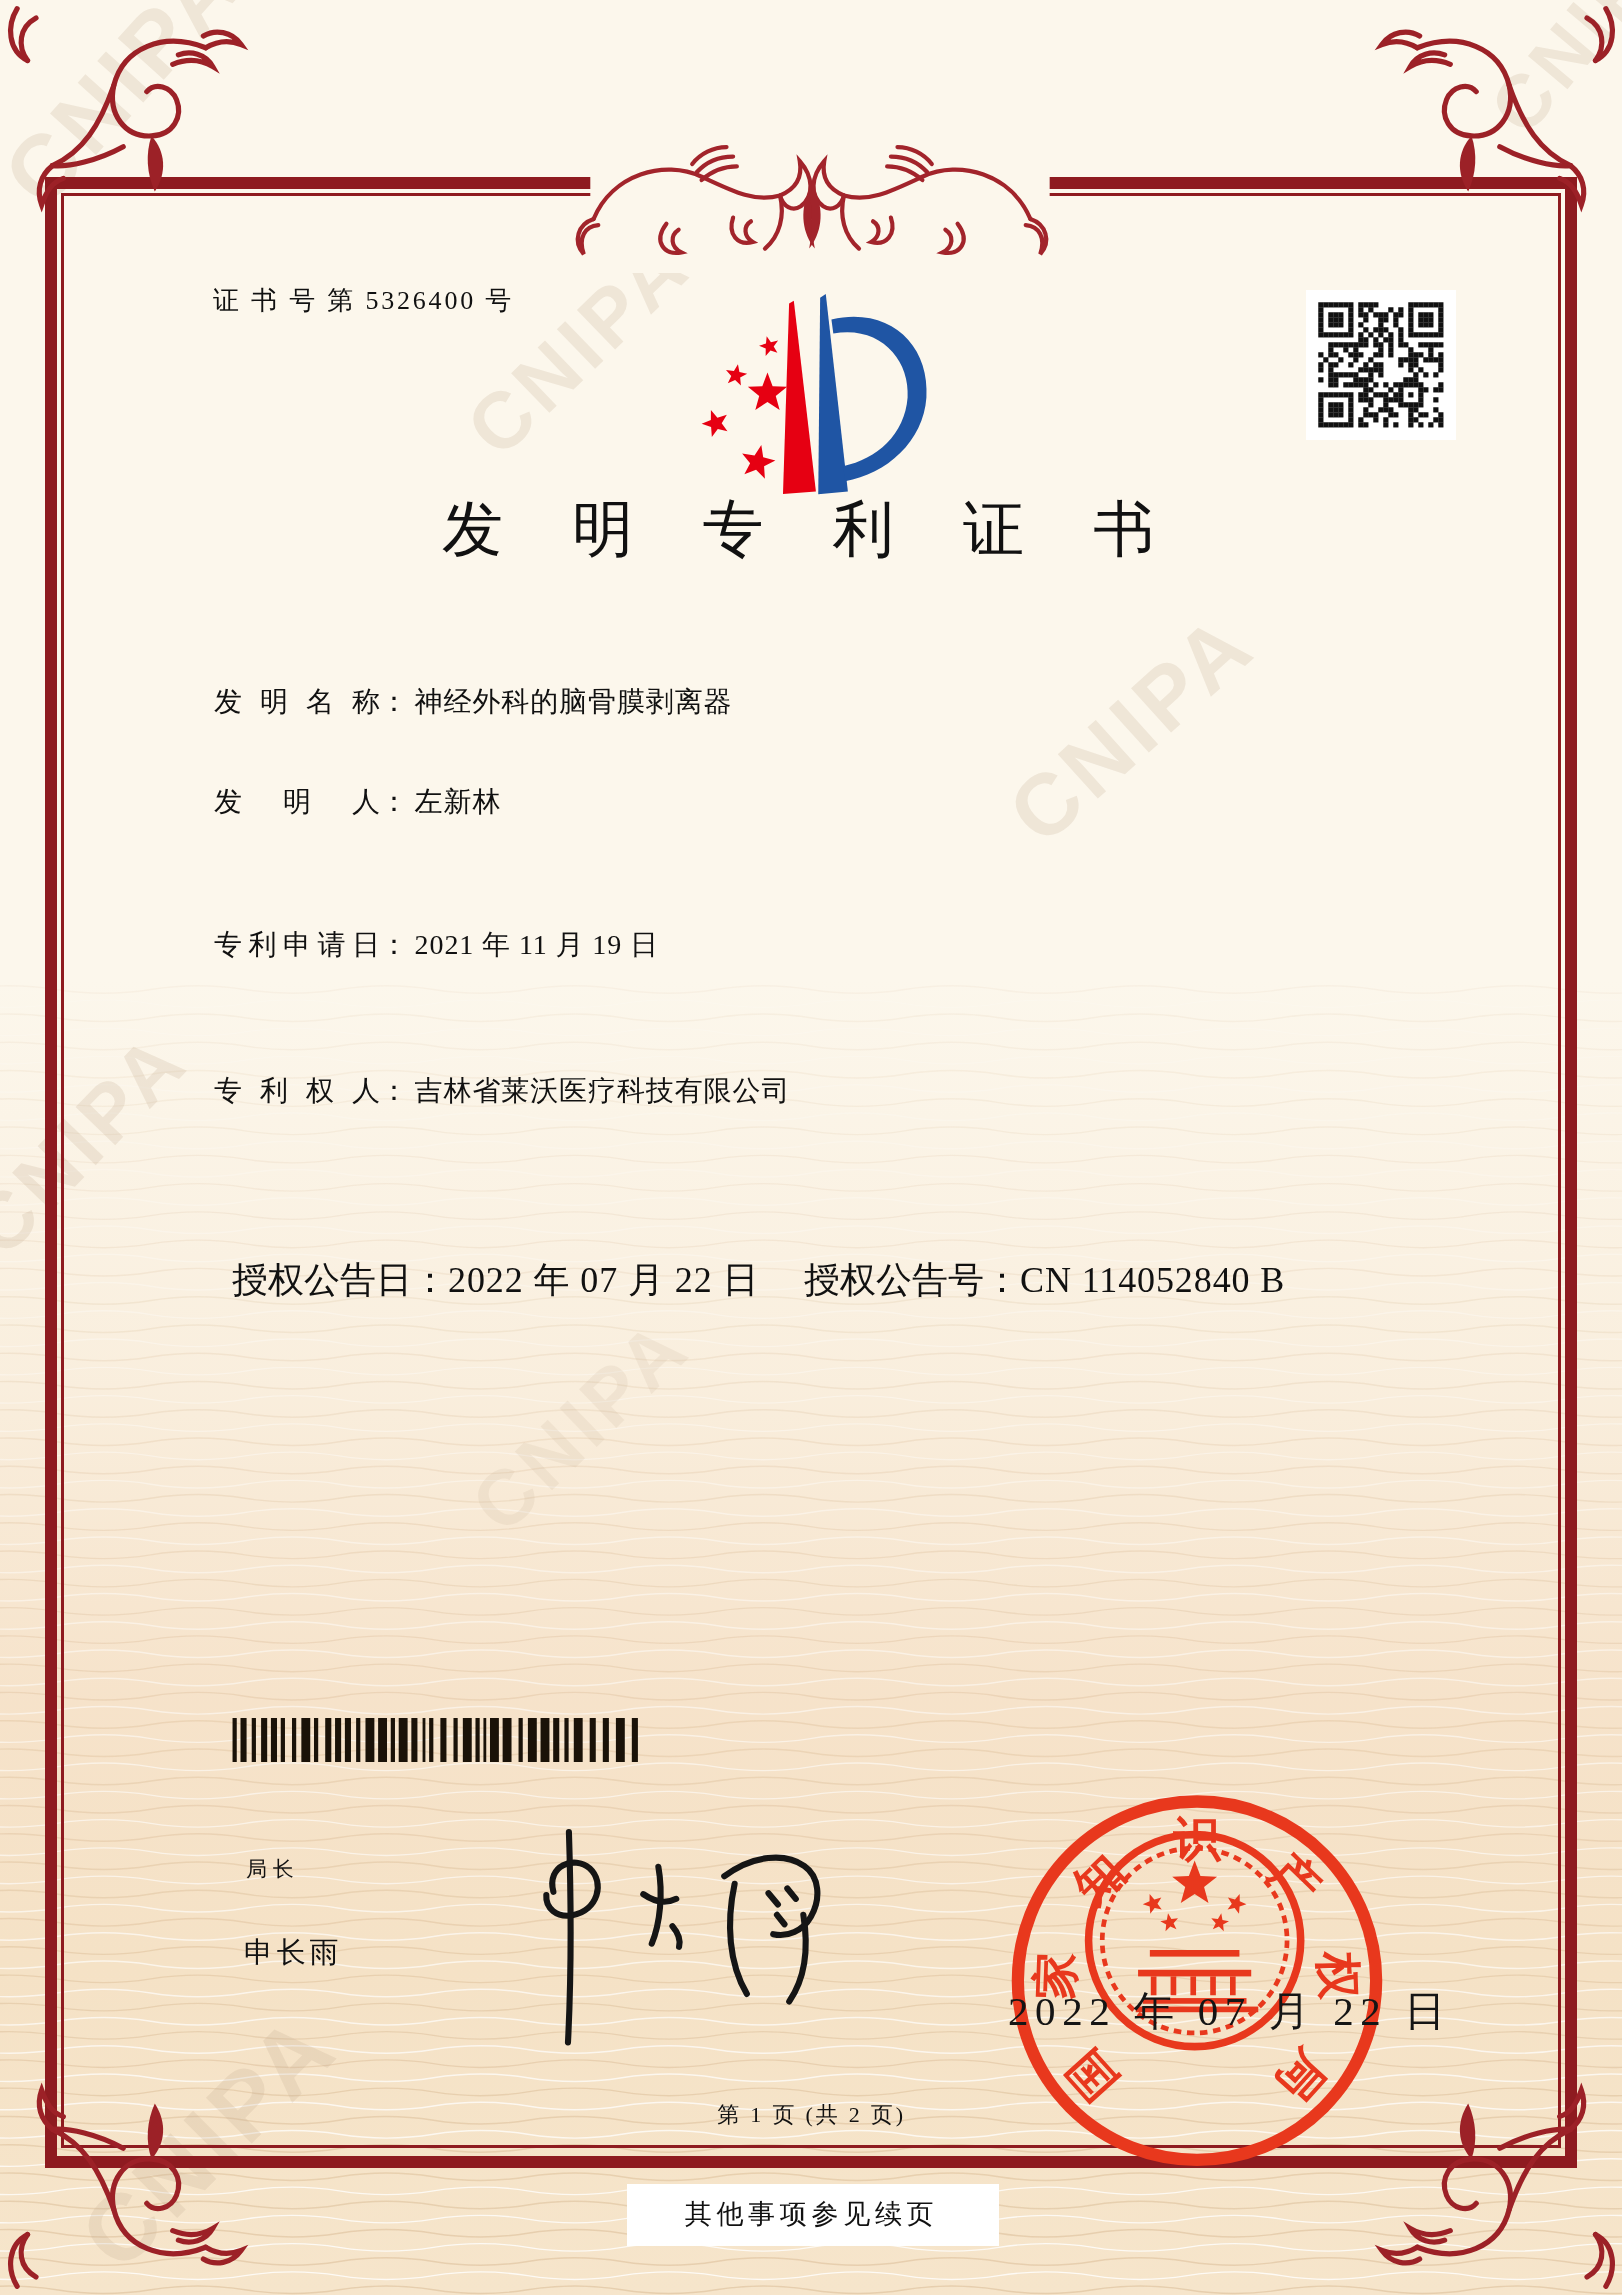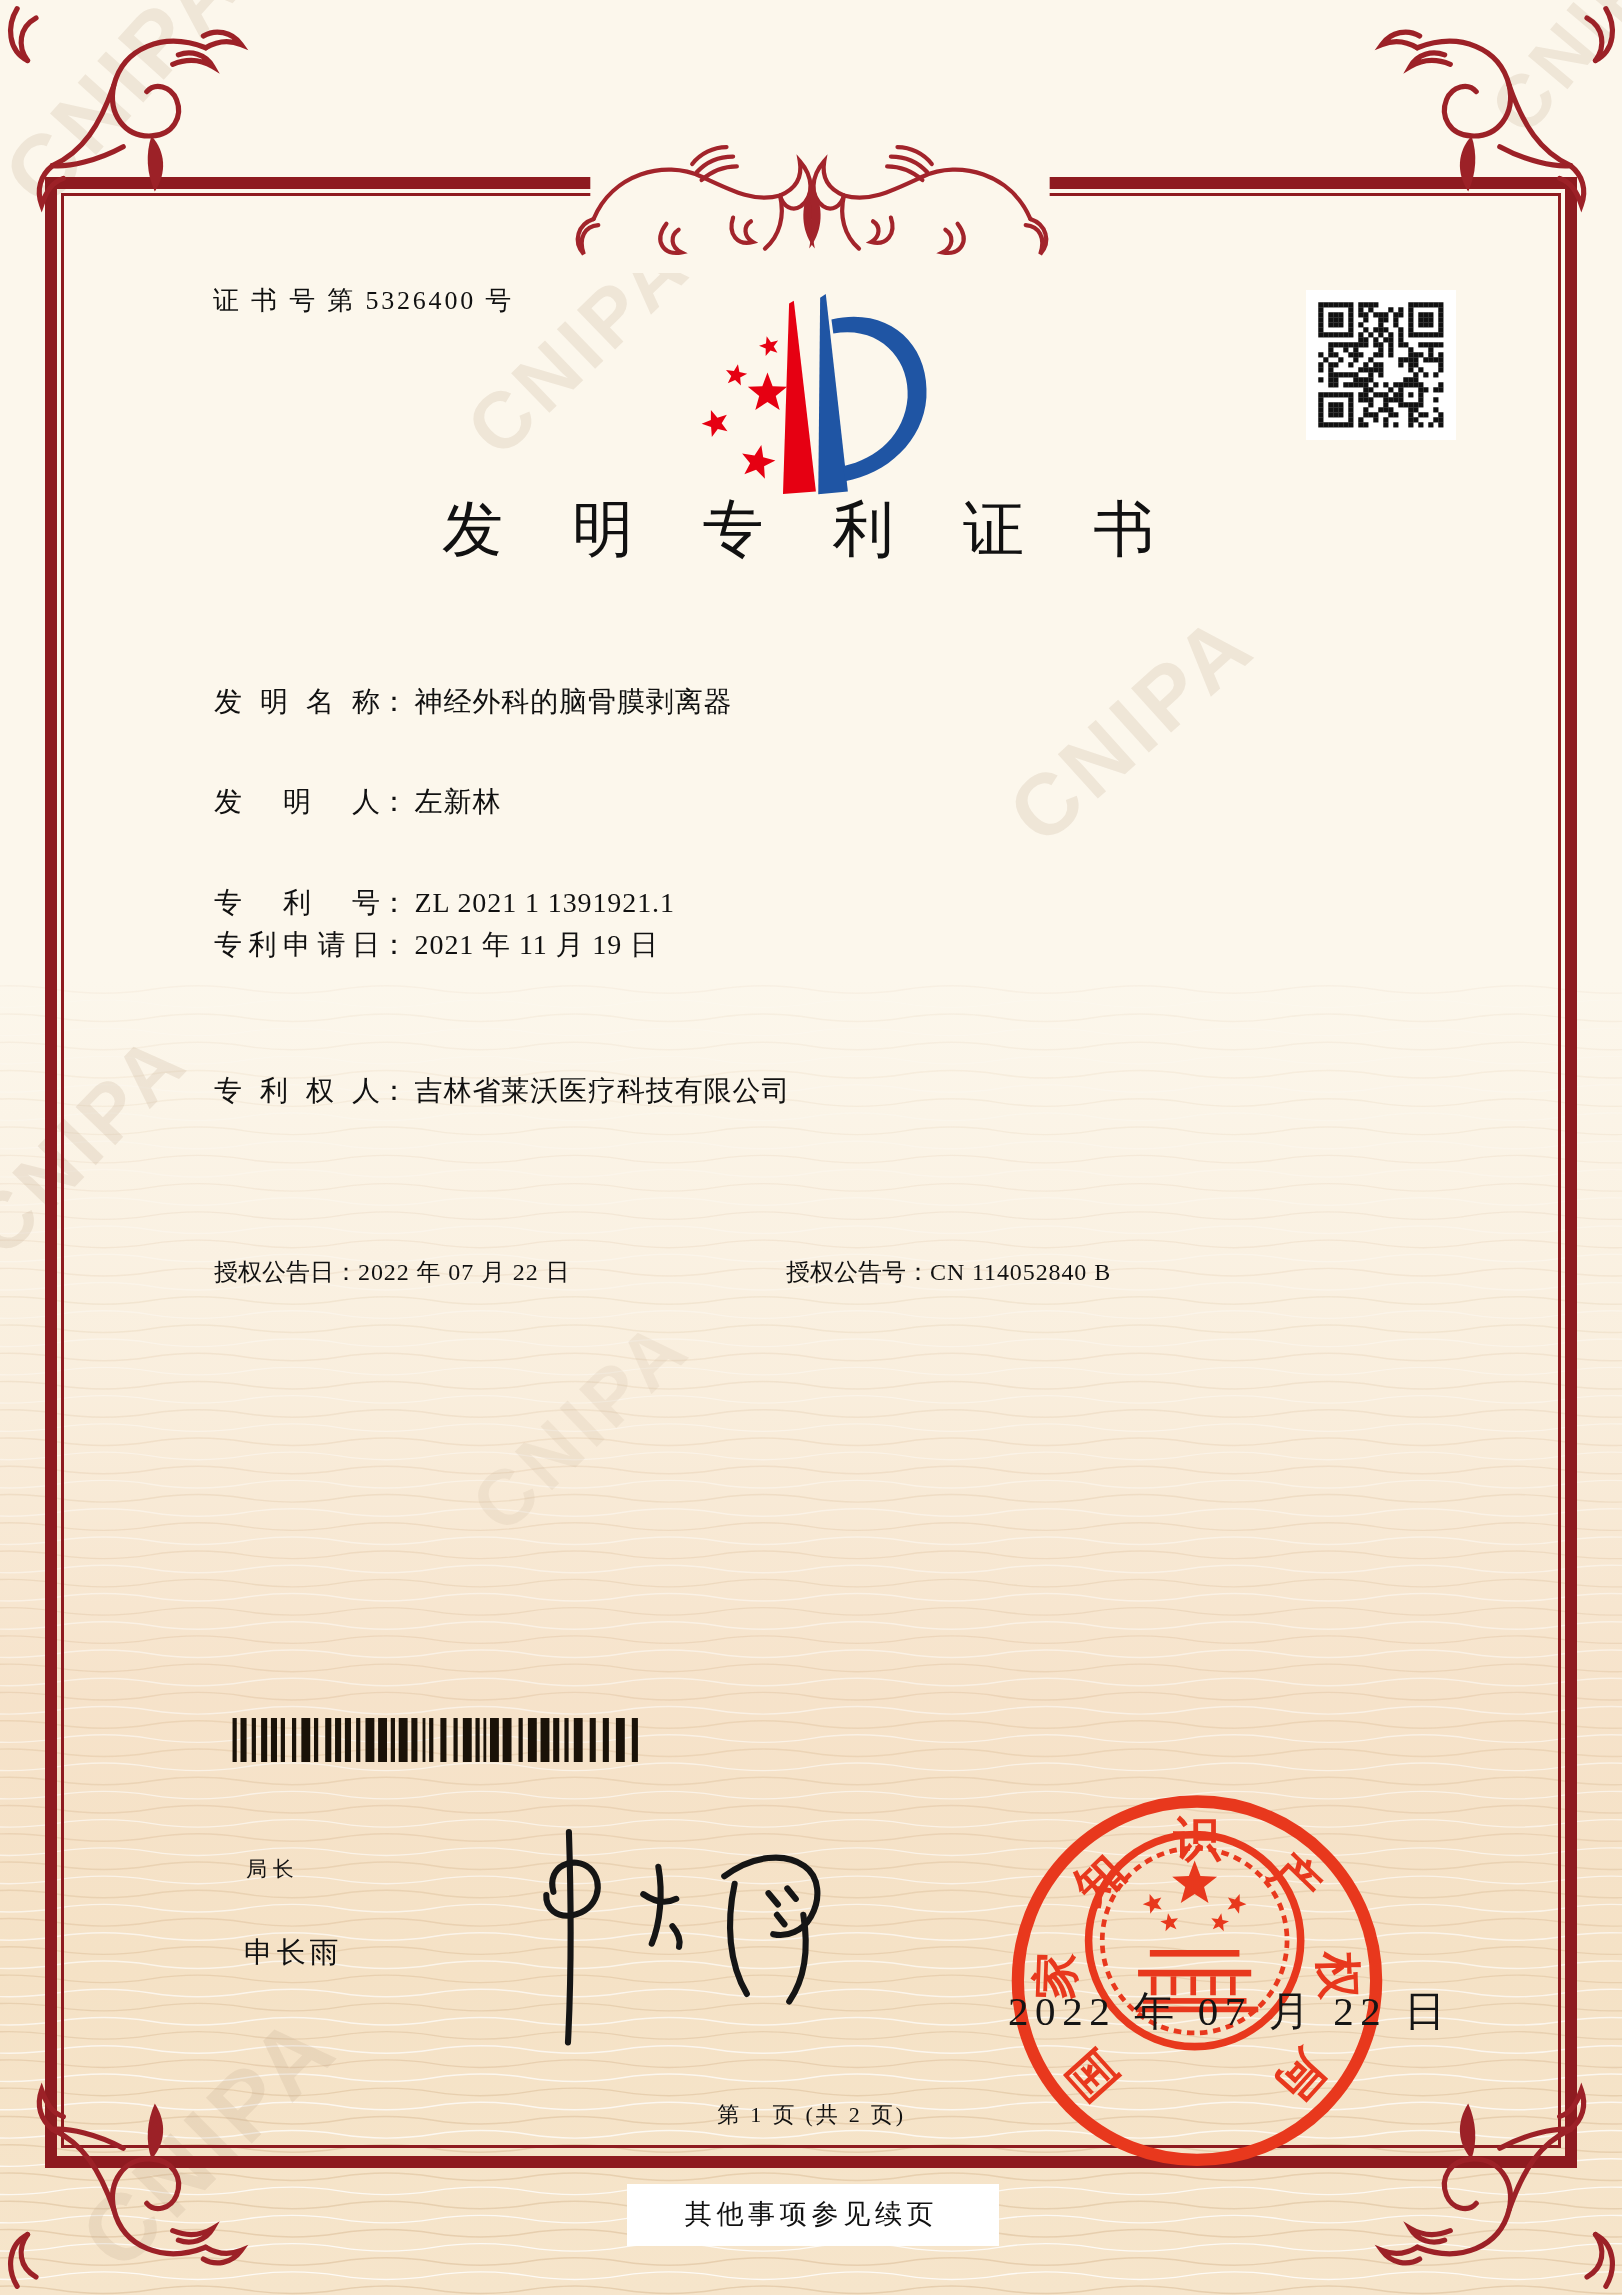--- a/index.html
+++ b/index.html
@@ -37,21 +37,21 @@
   .cert-no { position:absolute; left:213px; top:283px; font-size:26px; letter-spacing:2.8px; z-index:5; }
   .qr-box { position:absolute; left:1306px; top:290px; width:150px; height:150px; background:#fff; z-index:5; }
   .logo { position:absolute; left:692px; top:279px; z-index:5; }
   .title {
     position:absolute; left:0; right:0; top:489px; text-align:center; z-index:5;
     font-size:61px; font-weight:normal; letter-spacing:27px; white-space:nowrap;
   }
   .f-row { position:absolute; left:214px; font-size:28px; white-space:nowrap; z-index:5; }
   .f-label { display:inline-block; width:166px; text-align:justify; text-align-last:justify; }
   .f-value { margin-left:6.6px; letter-spacing:0.9px;text-align:center; }
-  .g-row { position:absolute; left:214px; top:1256px; font-size:24px; white-space:nowrap; z-index:5; }
+  .g-row { position:absolute; left:232px; top:1256px; font-size:36px; white-space:nowrap; z-index:5; }
   .g-second { position:absolute; left:572px; top:0; }
   .body-text {
     position:absolute; left:210px; top:1347px; width:1212px; z-index:5;
     font-size:28px; line-height:51px; letter-spacing:2.8px; text-align:justify;
   }
   .body-text p { margin:0; text-indent:2em; }
   .barcode { position:absolute; left:231px; top:1718px; z-index:5; }
   .commissioner-title { position:absolute; left:246px; top:1855px; font-size:21px; letter-spacing:5.7px; z-index:5; }
   .commissioner-name  { position:absolute; left:244px; top:1933px; font-size:29px; letter-spacing:3.8px; z-index:5; }
   .sig { position:absolute; left:471px; top:1814px; z-index:5; }
@@ -554,23 +554,20 @@
   </svg>
 
   <div class="title">发 明 专 利 证 书</div>
 
   <div class="f-row" style="top:683px">
     <span class="f-label">发明名称</span><span class="f-colon">：</span><span class="f-value">神经外科的脑骨膜剥离器</span>
   </div>
   <div class="f-row" style="top:783px">
     <span class="f-label">发明人</span><span class="f-colon">：</span><span class="f-value">左新林</span>
   </div>
-  <div class="f-row" style="top:884px">
-    <span class="f-label">专利号</span><span class="f-colon">：</span><span class="f-value">ZL 2021 1 1391921.1</span>
-  </div>
   <div class="f-row" style="top:926px">
     <span class="f-label">专利申请日</span><span class="f-colon">：</span><span class="f-value">2021 年 11 月 19 日</span>
   </div>
   <div class="f-row" style="top:1072px">
     <span class="f-label">专利权人</span><span class="f-colon">：</span><span class="f-value">吉林省莱沃医疗科技有限公司</span>
   </div>
 
   <div class="g-row">
     <span>
       <span>授权公告日</span><span>：</span><span style="letter-spacing:0.9px">2022 年 07 月 22 日</span>

